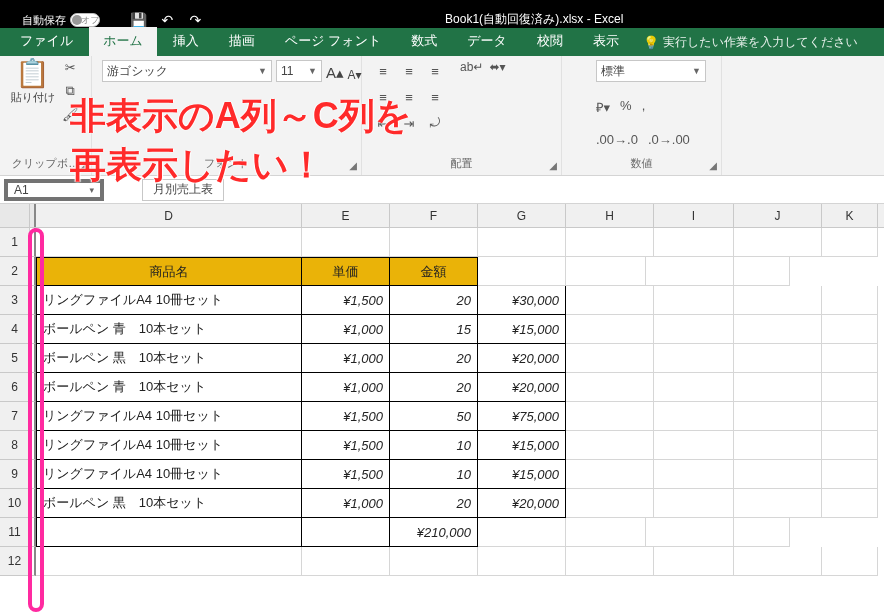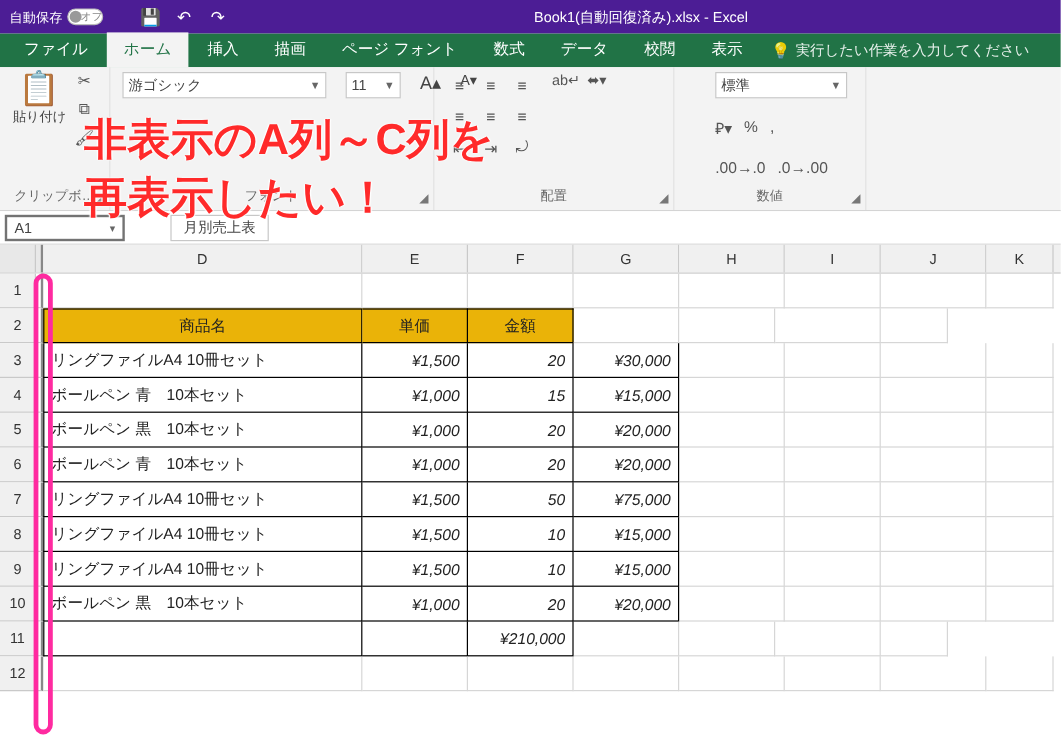--- a/index.html
+++ b/index.html
@@ -1,19 +1,19 @@
 <!DOCTYPE html>
 <html><head>
 <meta charset="utf-8">
 <style>
   * { box-sizing: border-box; margin: 0; padding: 0; font-family: "Yu Gothic UI", "Meiryo", sans-serif; }
   body { width: 884px; height: 614px; background: #fff; overflow: hidden; font-size: 12px; color: #444; position: relative; }
 
   
-  .title-bar { height: 28px; background: #4c1d95; color: #fff; display: flex; align-items: center; padding: 0 8px; }
+  .title-bar { height: 28px; background: #000000; color: #fff; display: flex; align-items: flex-end; padding: 0 22px; }
   .title-bar .qat { display: flex; align-items: center; gap: 6px; }
   .title-bar .autosave { font-size: 11px; display:flex; align-items:center; gap:4px; }
   .autosave .toggle { width:30px; height:14px; border:1px solid #bbb; border-radius:7px; background:#fff; position:relative; }
   .autosave .toggle::after{content:""; position:absolute; left:1px; top:1px; width:10px;height:10px;border-radius:50%;background:#999;}
   .autosave .offtxt{font-size:9px;color:#888;position:relative;left:-23px;}
   .title-bar .qat-icon { width:22px; text-align:center; font-size:14px; }
   .title-bar .title { flex:1; text-align:center; font-size:12px; }
 
   
   .ribbon-tabs { height: 28px; background:#217346; display:flex; align-items:flex-end; padding-left:6px; gap:2px; color:#fff; font-size:13px; }
@@ -24,33 +24,33 @@
 
   
   .ribbon { height: 120px; background:#f3f3f3; border-bottom:1px solid #d4d4d4; display:flex; }
   .group { border-right:1px solid #e1e1e1; padding:4px 10px 2px; display:flex; flex-direction:column; justify-content:space-between; position:relative;}
   .group-controls{display:flex; align-items:flex-start; gap:6px; flex:1;}
   .group-label{ text-align:center; font-size:11px; color:#666; padding-bottom:2px;}
   .group .launcher{position:absolute; right:4px; bottom:4px; font-size:10px; color:#777;}
   .big-btn{ display:flex; flex-direction:column; align-items:center; justify-content:center; width:46px; font-size:11px; gap:2px;}
   .big-btn .ico{font-size:28px; line-height:1;}
   .mini-col{display:flex;flex-direction:column;gap:8px;align-items:center;font-size:13px;color:#555;}
-  .font-row{display:flex;align-items:flex-start;gap:16px;}
+  .font-row{display:flex;align-items:flex-end;gap:4px;}
   .font-combo{width:170px;height:22px;border:1px solid #c7c7c7;background:#fff;font-size:12px;padding:0 4px;display:flex;align-items:center;justify-content:space-between;}
   .size-combo{width:46px;height:22px;border:1px solid #c7c7c7;background:#fff;font-size:12px;padding:0 4px;display:flex;align-items:center;justify-content:space-between;}
   .dd{font-size:9px;color:#666;}
   .align-grid{display:grid;grid-template-columns:repeat(3,22px);grid-auto-rows:22px;gap:4px;}
   .align-grid .ab{display:flex;align-items:center;justify-content:center;font-size:13px;color:#555;}
   .align-extra{display:flex;flex-direction:row;gap:6px;margin-left:8px;font-size:12px;color:#555;}
   .num-combo{width:110px;height:22px;border:1px solid #c7c7c7;background:#fff;font-size:12px;padding:0 4px;display:flex;align-items:center;justify-content:space-between;}
   .num-row{display:flex;gap:10px;margin-top:10px;font-size:13px;color:#555;}
 
   
   .name-row{height:28px;display:flex;align-items:center;border-bottom:1px solid #d4d4d4;background:#fff;}
-  .name-box{width:100px;height:22px;border:2px solid #737373;margin:0 4px;padding:0 6px;font-size:12px;display:flex;align-items:center;justify-content:space-between;}
+  .name-box{width:100px;height:22px;border:4px solid #737373;margin:0 4px;padding:0 6px;font-size:12px;display:flex;align-items:center;justify-content:space-between;}
   .tabselector{margin-left:34px;height:22px;border:1px solid #c7c7c7;padding:0 10px;font-size:12px;display:flex;align-items:center;gap:4px;}
 
   
   .sheet{position:relative;}
   .colheads{display:flex;height:24px;background:#f0f0f0;border-bottom:1px solid #c9c9c9;}
   .ch-corner{width:30px;border-right:1px solid #c9c9c9;background:#e8e8e8;}
   .hidden-marker{width:6px;border-right:2px solid #888;background:#e8e8e8;}
   .ch{border-right:1px solid #c9c9c9;display:flex;align-items:center;justify-content:center;font-size:12px;color:#333;background:#f0f0f0;}
   .gridbody{display:flex;flex-direction:column;}
   .row{display:flex;height:29px;}

